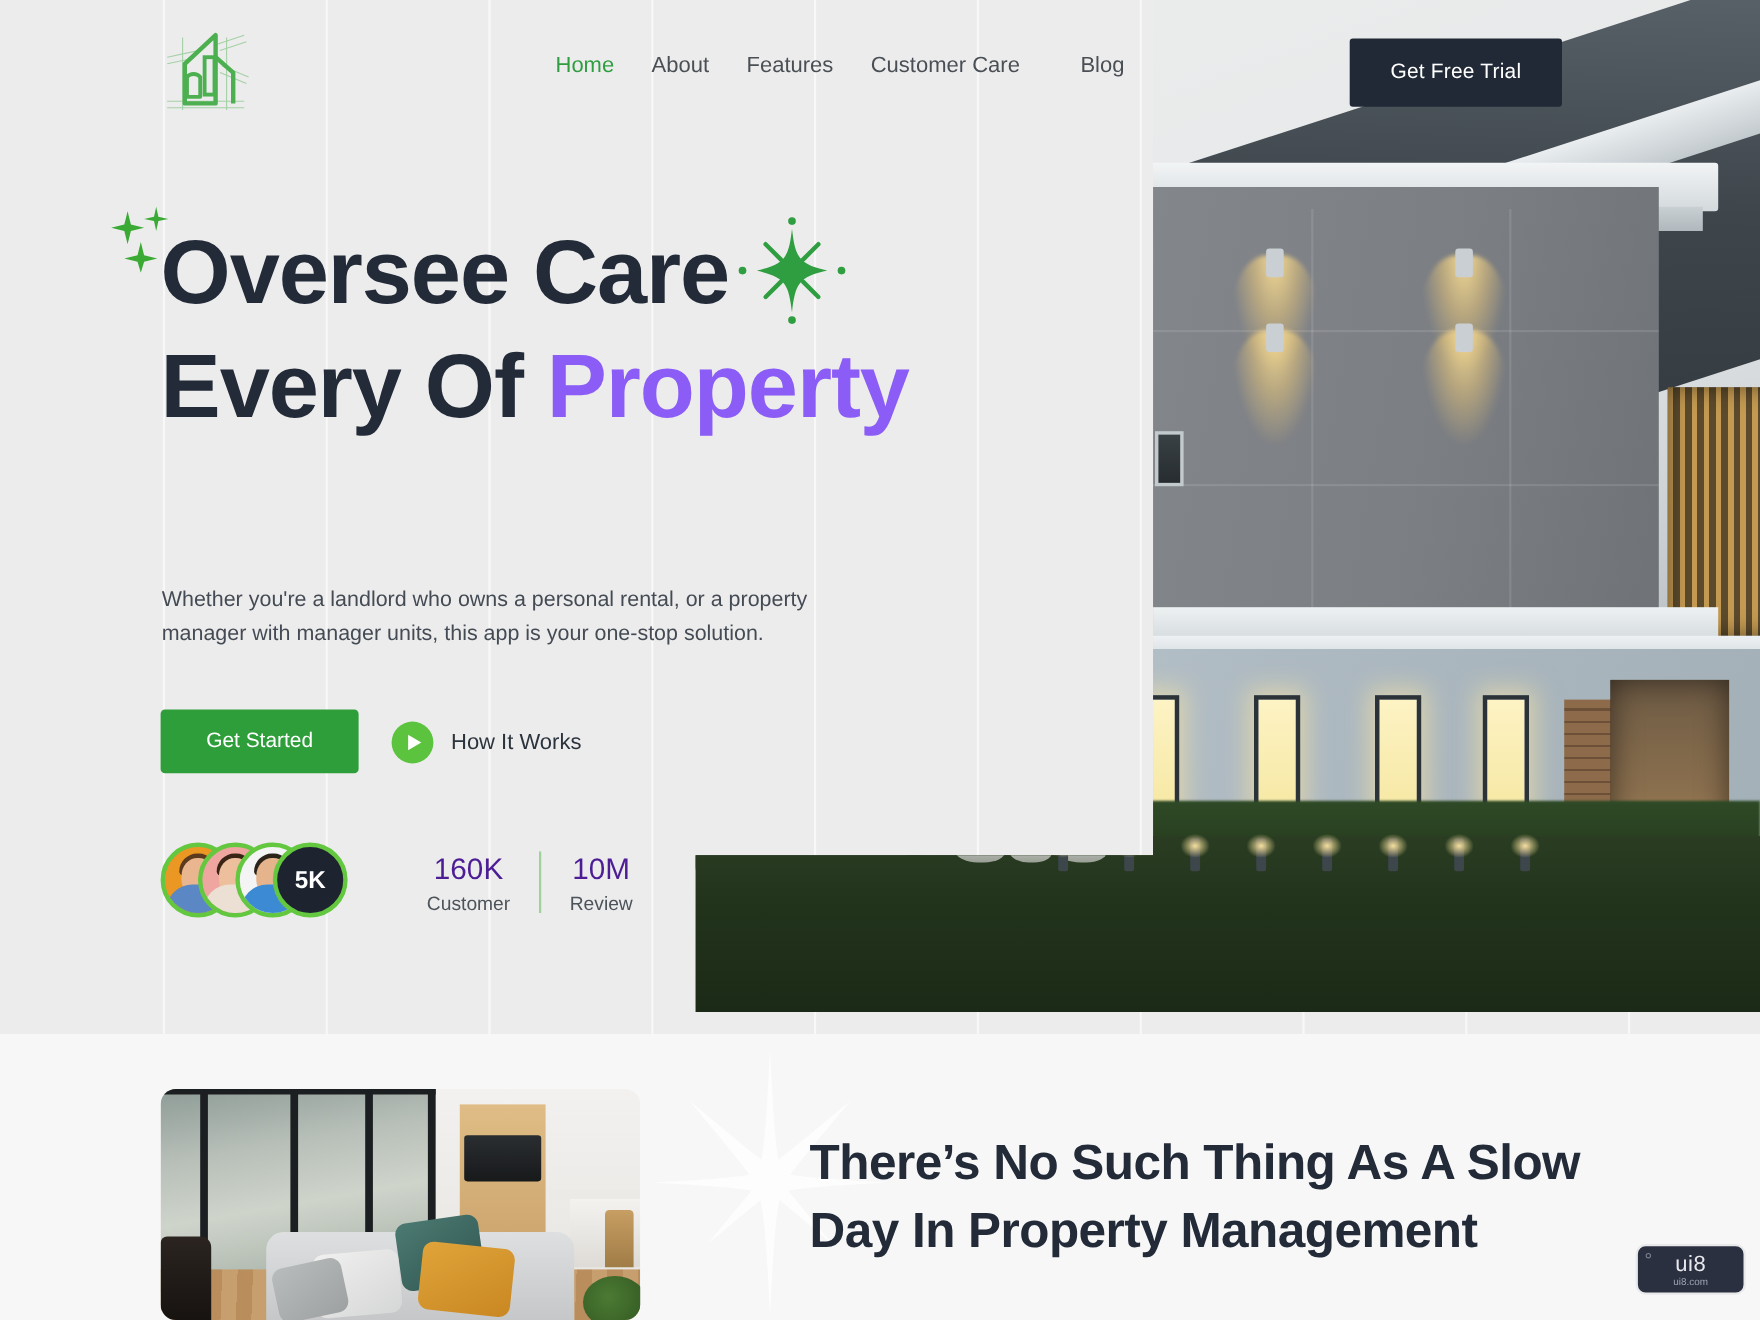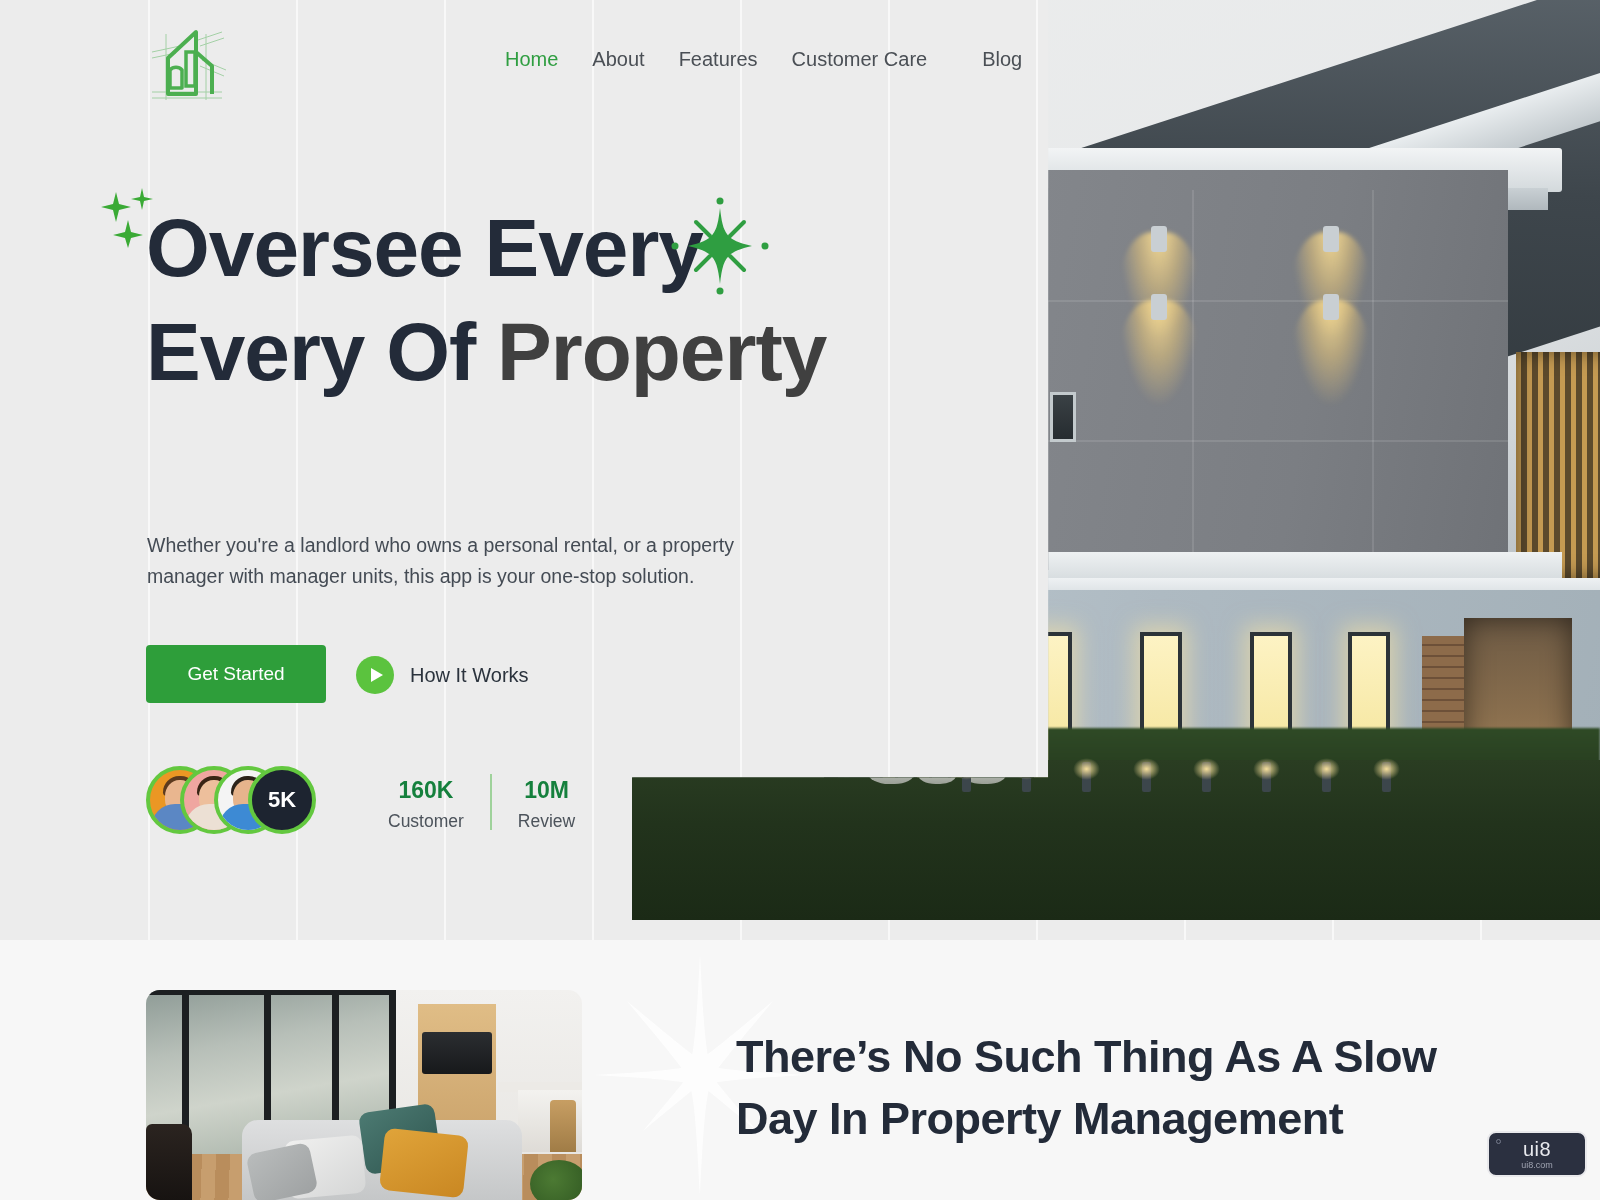--- a/index.html
+++ b/index.html
@@ -217,21 +217,21 @@
     letter-spacing:.2px;
   }
 
   .sparkle-trio{ position:absolute; left:98px; top:186px; width:62px; height:62px; }
 
   h1.headline{
     position:absolute; left:146px; top:196px; width:760px;
     font-size:82px; line-height:104px; font-weight:bold;
     color:#232b39; letter-spacing:-1px;
   }
-  h1.headline .green{ color:#404040; }
+  h1.headline .green{ color:#8b5cf6; }
   .star-big{ position:absolute; left:670px; top:196px; width:100px; height:100px; }
 
   .lead{
     position:absolute; left:147px; top:530px; width:600px;
     font-size:19.5px; line-height:31px; color:#444b54;
   }
 
   .get-started{
     position:absolute; left:146px; top:645px; width:180px; height:58px;
     background:#2e9e3a; color:#fff; border:none; border-radius:4px;
@@ -274,21 +274,21 @@
   .av2{ left:34px; background:#efa6a0; }
   .av3{ left:68px; background:#f4f4f4; }
   .badge5k{
     position:absolute; left:102px; top:0; width:68px; height:68px;
     border-radius:50%; background:#1d2430; border:4px solid #63c83f;
     color:#fff; font-size:22px; font-weight:bold;
     display:flex; align-items:center; justify-content:center;
   }
   .stat-group{ display:flex; align-items:center; margin-left:48px; }
   .stat{ text-align:center; padding:0 26px; }
-  .stat .num{ font-size:23px; font-weight:bold; color:#15803d; line-height:34px;}
+  .stat .num{ font-size:27px; font-weight:normal; color:#4c1d95; line-height:34px;}
   .stat .lab{ font-size:17.5px; color:#4c535b; margin-top:4px;}
   .vdiv{ width:2px; height:56px; background:#9fd29b; }
 
   
   .sec2{
     position:absolute; left:0; top:940px; width:1600px; height:260px;
     background:#f7f7f7; overflow:hidden;
   }
   .burst{ position:absolute; left:595px; top:15px; width:210px; height:240px; opacity:.85;}
   .sec2-photo{
@@ -516,31 +516,32 @@
       </div>
 
       <nav class="nav">
         <a href="#">Home</a>
         <a href="#">About</a>
         <a href="#">Features</a>
         <a href="#" class="sp">Customer Care</a>
         <a href="#">Blog</a>
       </nav>
 
+      <button class="trial-btn">Get Free Trial</button>
 
       <div class="sparkle-trio">
         <svg width="62" height="62" viewBox="0 0 62 62">
           <path d="M18 6 L21 18 L33 21 L21 24 L18 36 L15 24 L3 21 L15 18 Z" fill="#3aaa35"></path>
           <path d="M44 2 L46 11 L55 13 L46 15 L44 24 L42 15 L33 13 L42 11 Z" fill="#3aaa35"></path>
           <path d="M30 34 L33 46 L45 49 L33 52 L30 62 L27 52 L15 49 L27 46 Z" fill="#3aaa35"></path>
         </svg>
       </div>
 
       <h1 class="headline">
-        <span>Oversee Every</span><br>
+        <span>Oversee Care</span><br>
         <span>Every Of </span><span class="green">Property</span><br>
       </h1>
 
       <div class="star-big">
         <svg width="100" height="100" viewBox="0 0 100 100">
           <path d="M50 12 C53 38 56 44 82 50 C56 56 53 62 50 88 C47 62 44 56 18 50 C44 44 47 38 50 12 Z" fill="#2f9e41"></path>
           <g stroke="#2f9e41" stroke-width="4" stroke-linecap="round">
             <line x1="26" y1="26" x2="40" y2="40"></line>
             <line x1="74" y1="26" x2="60" y2="40"></line>
             <line x1="26" y1="74" x2="40" y2="60"></line>

